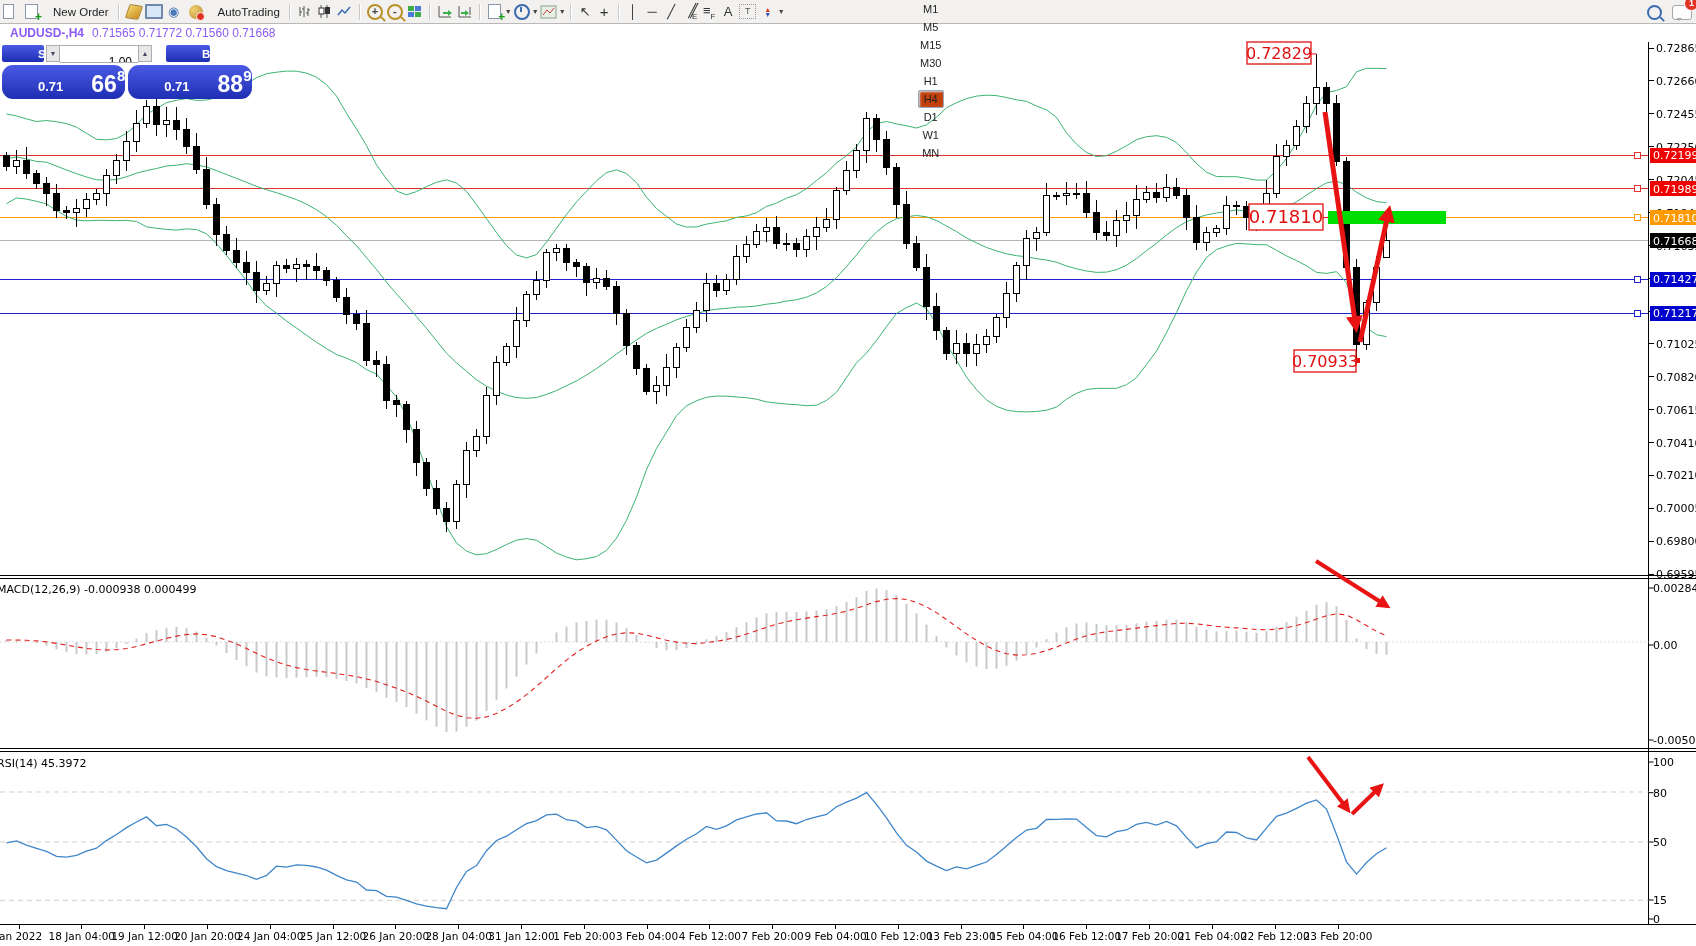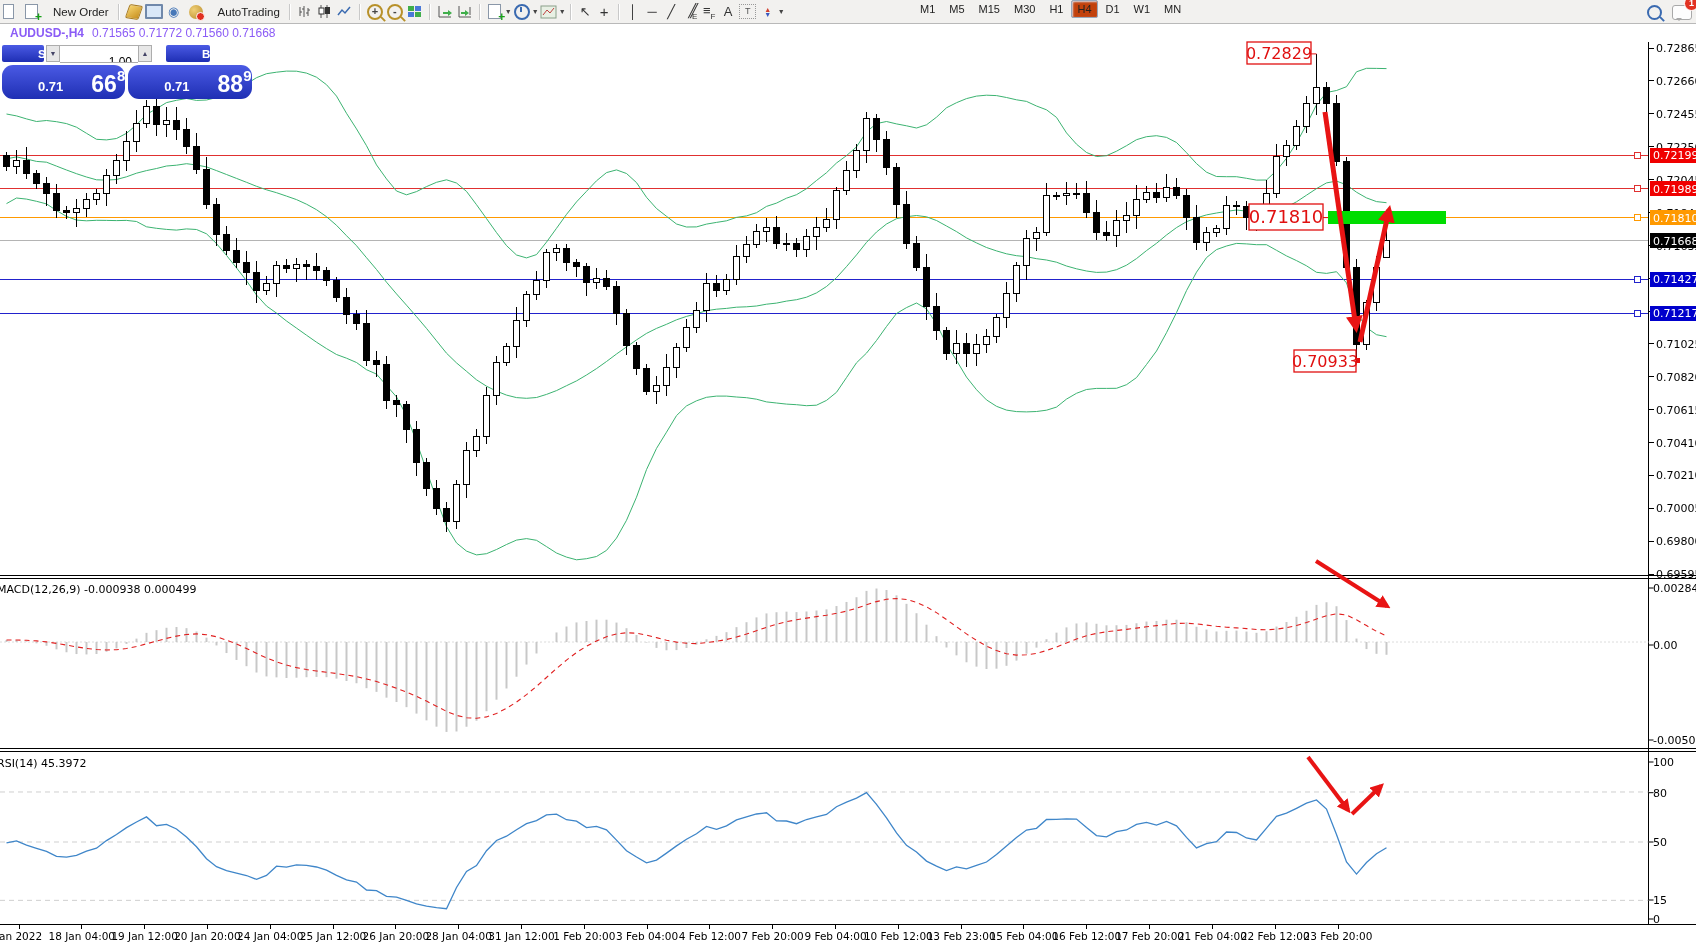--- a/index.html
+++ b/index.html
@@ -34,21 +34,21 @@
   .tile span:nth-child(1){background:#3fae4a;}.tile span:nth-child(2){background:#4a79d8;}
   .tile span:nth-child(3){background:#4a79d8;}.tile span:nth-child(4){background:#3fae4a;}
   .clock{width:12px;height:12px;border:2px solid #3a6ab0;border-radius:50%;position:relative;}
   .clock::after{content:"";position:absolute;left:4px;top:1px;width:2px;height:5px;background:#3a6ab0;}
   .caret{font-size:7px;color:#444;margin-left:0px;}
   .tool{font-size:13px;color:#333;width:19px;text-align:center;flex:0 0 auto;}
   .tool .sub{font-size:8px;vertical-align:sub;}
   .tlabel{width:15px;height:13px;border:1px dotted #999;font-size:9px;line-height:12px;text-align:center;color:#555;}
   .arrowstack{display:flex;flex-direction:column;line-height:5px;font-size:7px;}
   .arrowstack .r{color:#d04030;}.arrowstack .b{color:#3858c0;}
-  .tfgroup{position:absolute;left:913px;top:0;height:17px;display:flex;align-items:center;}
+  .tfgroup{position:absolute;left:913px;top:0;height:17px;display:flex;align-items:center;flex-direction:column;}
   .tf{font-size:11px;padding:2px 5px;margin:0 1px;color:#222;background:none;border:1px solid transparent;
       font-family:"Liberation Sans",sans-serif;}
   .tf.active{border-color:#98a8bc;background:#c2410c;box-shadow:inset 1px 1px 2px #d8dee8;border-radius:2px;}
   .tbright{position:absolute;right:4px;top:1px;height:22px;display:flex;align-items:center;gap:8px;}
   .searchic{width:11px;height:11px;border:2px solid #3a6ab0;border-radius:50%;position:relative;}
   .searchic::after{content:"";position:absolute;width:6px;height:2px;background:#3a6ab0;
                    transform:rotate(45deg);right:-5px;bottom:-2px;}
   .chat{width:18px;height:13px;background:#fdfdfd;border:1.5px solid #a9a9a9;border-radius:3px;position:relative;}
   .chat::after{content:"";position:absolute;left:3px;bottom:-5px;border:3px solid transparent;border-top-color:#a9a9a9;}
   .badge{position:absolute;right:-7px;top:-6px;min-width:13px;height:13px;border-radius:50%;background:#e23222;

